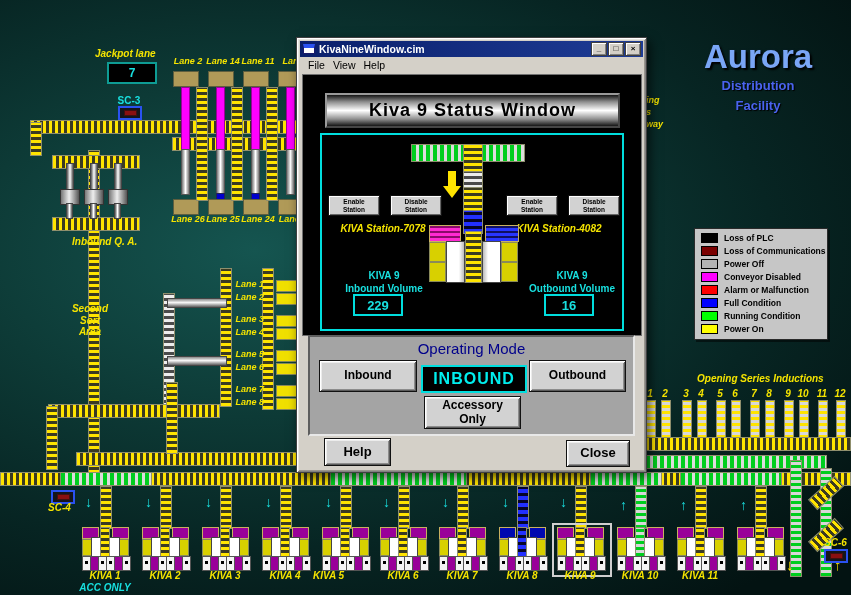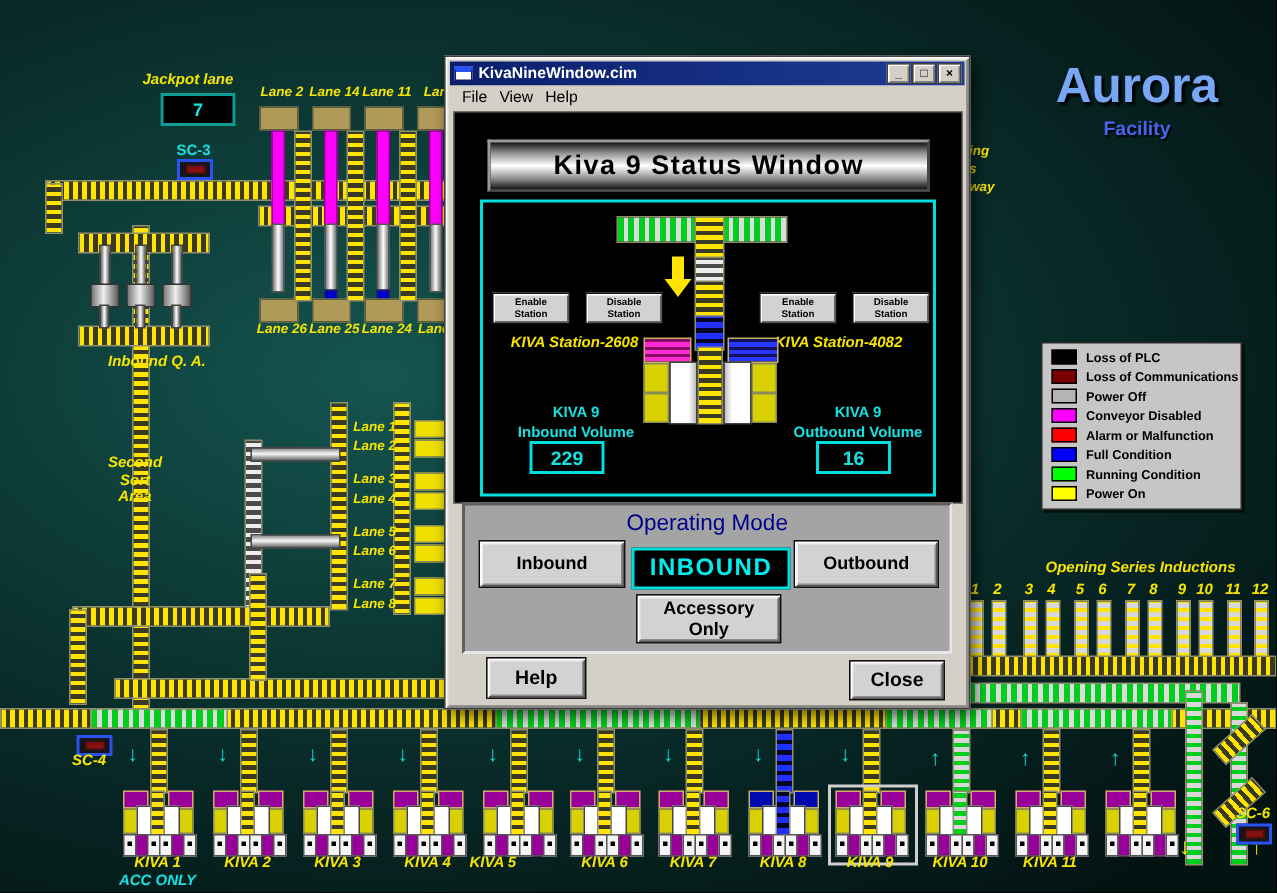--- a/index.html
+++ b/index.html
@@ -561,20 +561,21 @@
           <div style="position: absolute; left: 40px; top: 29px; width: 7px; height: 13px; border: 1px solid rgb(85, 85, 85); background: rgb(244, 244, 244);">
             <div style="position: absolute; left: 2px; top: 4px; width: 3px; height: 3px; background: rgb(0, 0, 0);"></div>
           </div>
         </div>
         <div class="yl" style="position: absolute; left: 728px; top: 600px; width: 64px; text-align: center;">KIVA 12</div>
       </div>
   </div>
 
   <div id="ftitle">
     <div class="main">Aurora</div>
+    <div class="sub">Distribution</div>
     <div class="sub">Facility</div>
   </div>
 
   <div id="legend">
       <div class="lrow">
         <div class="lsw" style="background: rgb(0, 0, 0);"></div>
         <div class="llb">Loss of PLC</div>
       </div>
       <div class="lrow">
         <div class="lsw" style="background: rgb(122, 0, 0);"></div>
@@ -646,21 +647,21 @@
         </div>
       <div class="minibtn" style="left:184px;top:60px;">
         <span><span>Enable</span><br>
         <span>Station</span></span>
         </div>
       <div class="minibtn" style="left:246px;top:60px;">
         <span><span>Disable</span><br>
         <span>Station</span></span>
         </div>
 
-      <div class="stlbl" style="left:-4px;top:88px;">KIVA Station-2608</div>
+      <div class="stlbl" style="left:-4px;top:88px;">KIVA Station-7078</div>
       <div class="stlbl" style="left:172px;top:88px;">KIVA Station-4082</div>
 
       <div class="abs" id="sg" style="left:107px;top:90px;width:89px;height:66px;">
         <div class="abs" style="left:0;top:0;width:30px;height:15px;border:1px solid #c8b060;background:repeating-linear-gradient(0deg,#ff2ad2 0 3px,#8a0a6a 3px 5px);"></div>
         <div class="abs" style="left:56px;top:0;width:32px;height:15px;border:1px solid #c8b060;background:repeating-linear-gradient(0deg,#2836ff 0 3px,#101060 3px 5px);"></div>
         <div class="abs" style="left:0;top:17px;width:15px;height:18px;background:#d8d000;border:1px solid #8a8a5a;"></div>
         <div class="abs" style="left:0;top:37px;width:15px;height:18px;background:#d8d000;border:1px solid #8a8a5a;"></div>
         <div class="abs" style="left:72px;top:17px;width:15px;height:18px;background:#d8d000;border:1px solid #8a8a5a;"></div>
         <div class="abs" style="left:72px;top:37px;width:15px;height:18px;background:#d8d000;border:1px solid #8a8a5a;"></div>
         <div class="abs" style="left:17px;top:16px;width:17px;height:40px;background:linear-gradient(90deg,#fff 70%,#bbb);border:1px solid #444;"></div>

